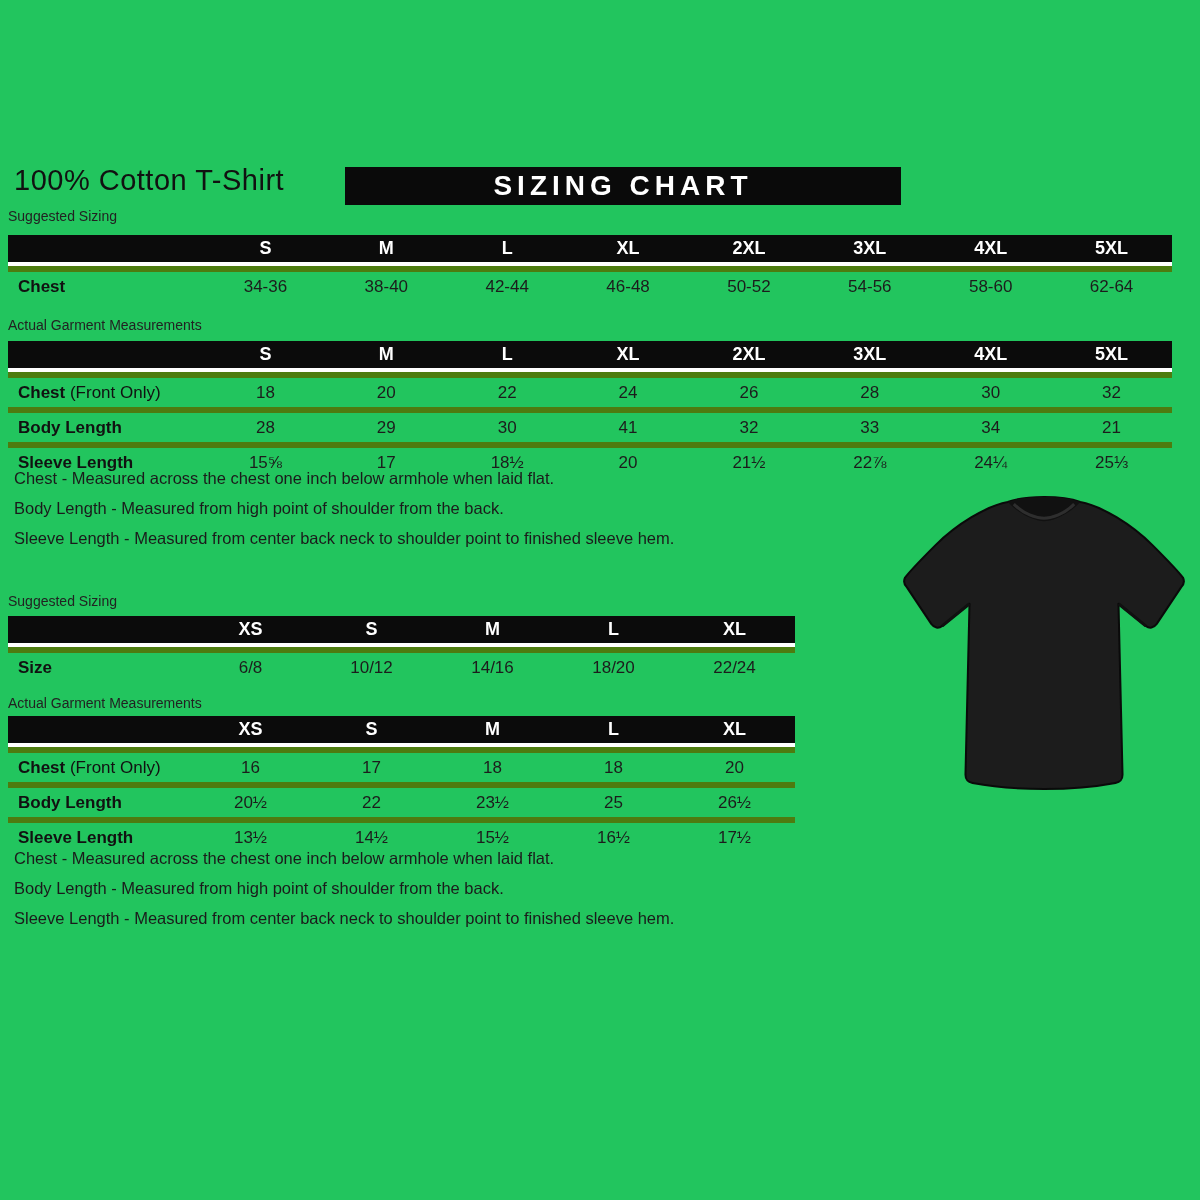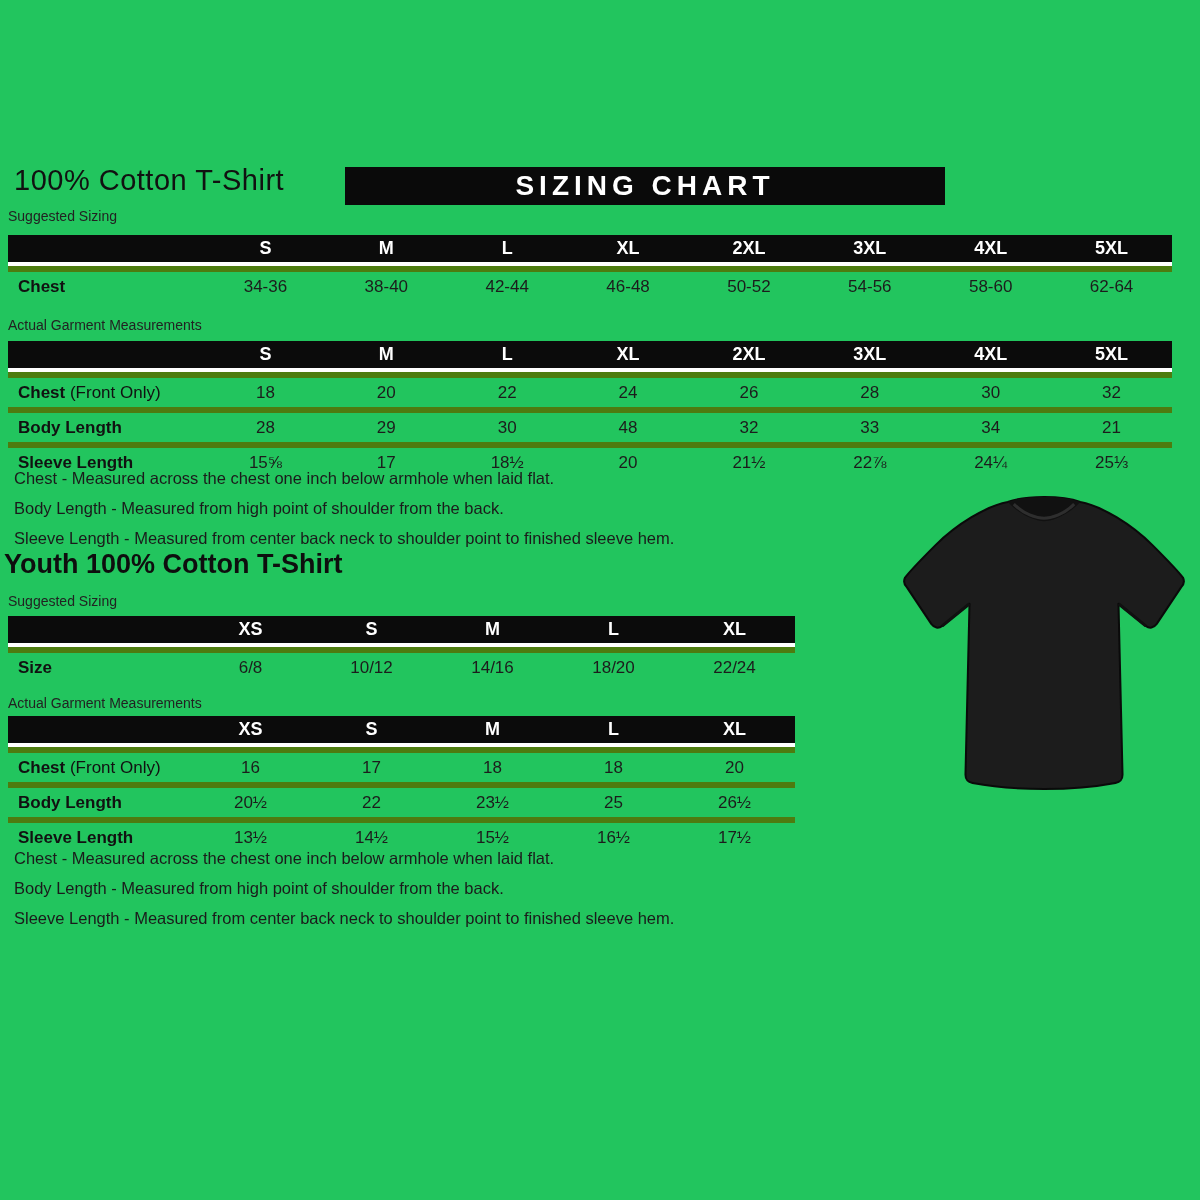--- a/index.html
+++ b/index.html
@@ -1,20 +1,20 @@
 <!DOCTYPE html>
 <html><head>
 <meta charset="utf-8">
 <style>
   html,body{margin:0;padding:0;background:#fff;}
   body{width:1200px;height:1200px;font-family:"Liberation Sans",sans-serif;color:#1a1a1a;}
   .page{position:relative;width:1200px;height:1200px;overflow:hidden;background:#22c55e;}
 
   .title{position:absolute;top:164px;left:14px;font-size:29px;font-weight:500;letter-spacing:.5px;color:#111;}
-  .banner{position:absolute;top:167px;left:345px;width:600px;height:38px;background:#0a0a0a;
+  .banner{position:absolute;top:167px;left:345px;width:556px;height:38px;background:#0a0a0a;
           display:flex;align-items:center;justify-content:center;}
   .banner span{color:#fff;font-weight:700;font-size:28px;letter-spacing:5px;}
 
   .section-label{position:absolute;left:8px;font-size:14px;color:#222;}
   .lbl-adult-suggested{top:208px;}
   .lbl-adult-actual{top:317px;}
   .lbl-youth-suggested{top:593px;}
   .lbl-youth-actual{top:695px;}
 
   table{border-collapse:separate;border-spacing:0;table-layout:fixed;position:absolute;left:8px;font-size:17px;}
@@ -131,21 +131,21 @@
         <td>26</td>
         <td>28</td>
         <td>30</td>
         <td>32</td>
       </tr>
       <tr>
         <td class="rowlabel"><span>Body Length</span></td>
         <td>28</td>
         <td>29</td>
         <td>30</td>
-        <td>48</td>
+        <td>41</td>
         <td>32</td>
         <td>33</td>
         <td>34</td>
         <td>21</td>
       </tr>
       <tr>
         <td class="rowlabel"><span>Sleeve Length</span></td>
         <td>15⅝</td>
         <td>17</td>
         <td>18½</td>
@@ -157,21 +157,20 @@
       </tr>
     </tbody>
   </table>
 
   <div class="notes notes-adult">
     <div>Chest - Measured across the chest one inch below armhole when laid flat.</div>
     <div>Body Length - Measured from high point of shoulder from the back.</div>
     <div>Sleeve Length - Measured from center back neck to shoulder point to finished sleeve hem.</div>
   </div>
 
-  <div class="youth-title">Youth 100% Cotton T-Shirt</div>
 
   <div class="section-label lbl-youth-suggested">Suggested Sizing</div>
   <table class="t-youth t-youth-suggested">
     <colgroup>
         <col class="c-label-youth">
         <col>
         <col>
         <col>
         <col>
         <col>

